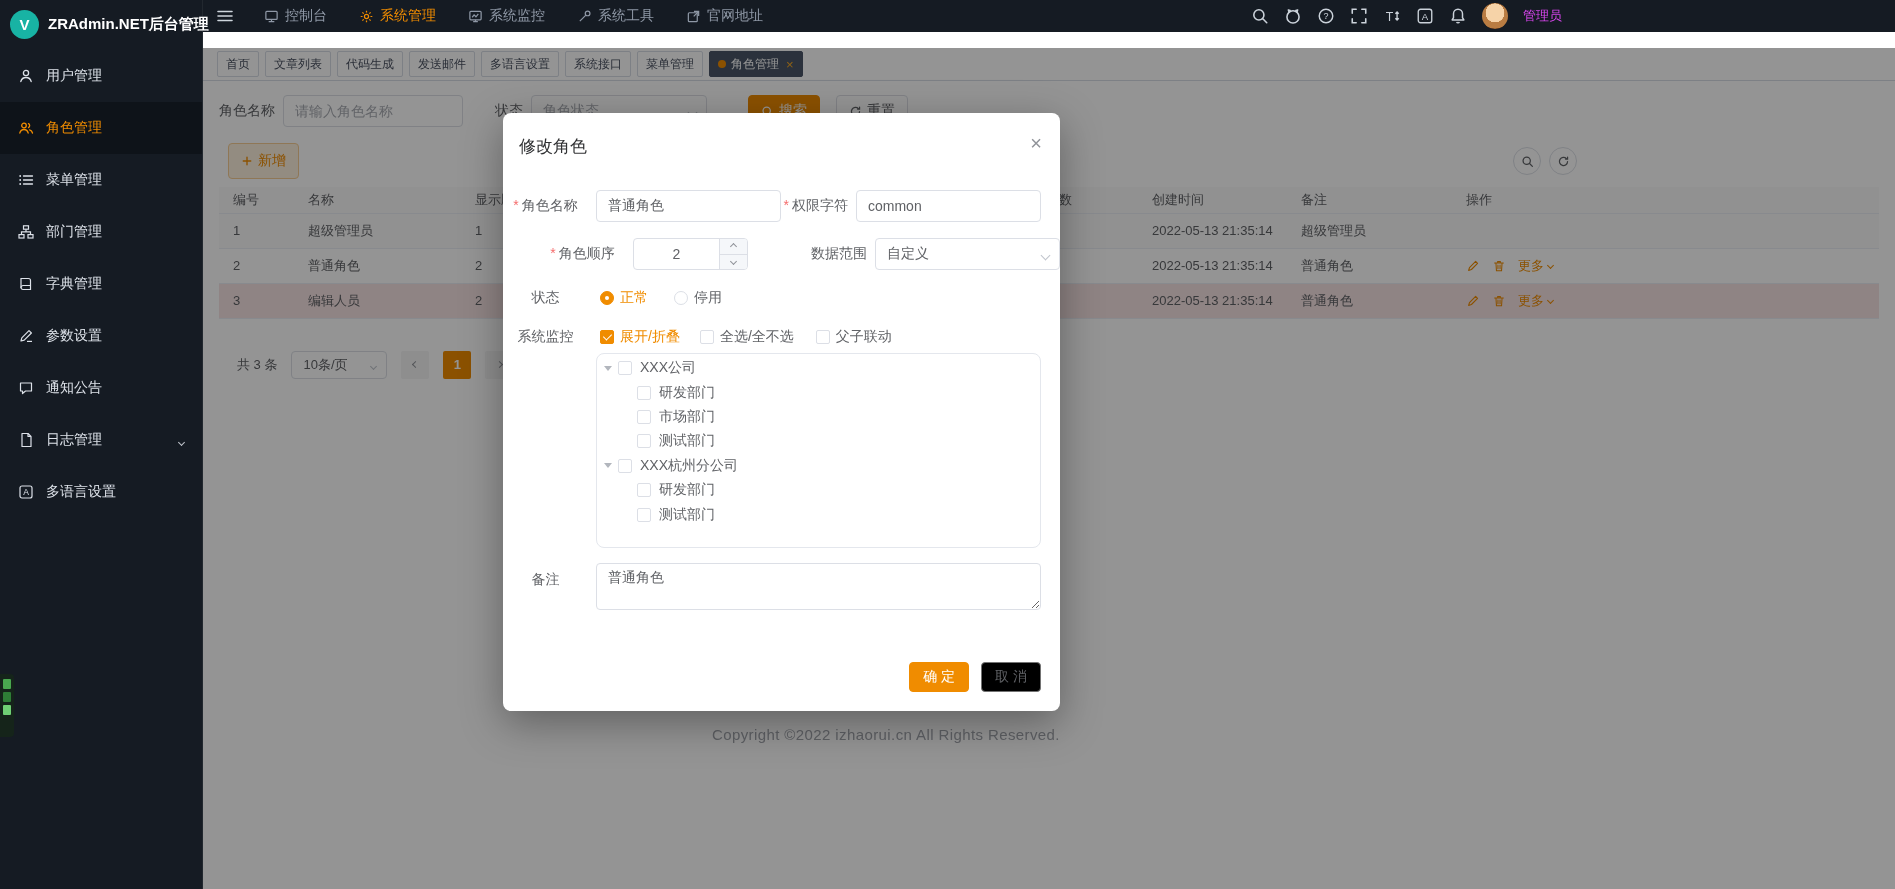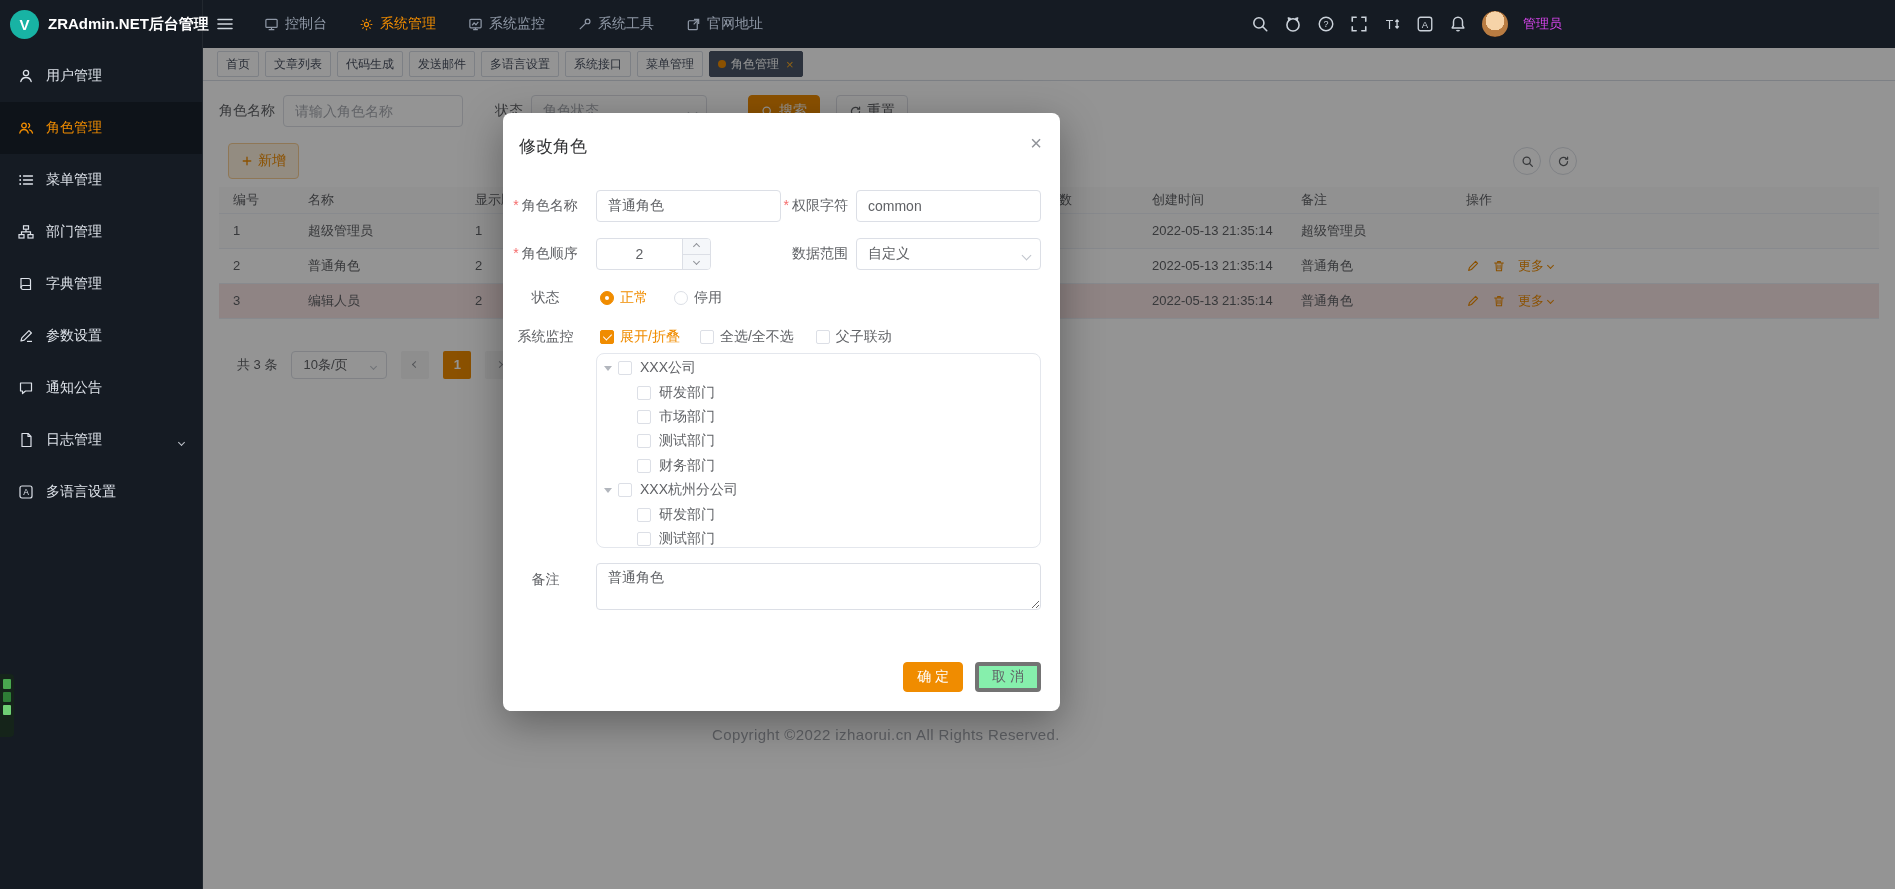--- a/index.html
+++ b/index.html
@@ -20,21 +20,21 @@
         font-weight:bold; font-size:15px; display:flex; align-items:center; justify-content:center; flex:none;}
   .app-title { color:#fff; font-size:15px; font-weight:bold; white-space:nowrap; }
   .menu { margin-top:2px; }
   .mi { height:52px; display:flex; align-items:center; gap:12px; padding:0 18px;
         color:#dde2e9; font-size:14px; cursor:pointer; }
   .mi .ic { width:16px; height:16px; flex:none; }
   .mi.active { color:var(--accent); background:#0e1319; }
   .mi .chv-wrap { margin-left:auto; }
 
   
-  .hdr { position:absolute; left:203px; top:0; right:0; height:48px; background:#151b23;
+  .hdr { position:absolute; left:203px; top:0; right:0; height:32px; background:#151b23;
          display:flex; align-items:center; z-index:30; color:#8f98a6; }
   .burger { margin:0 14px 0 13px; cursor:pointer; }
   .nav { display:flex; gap:32px; margin-left:16px; }
   .nav-item { display:flex; align-items:center; gap:6px; font-size:14px; cursor:pointer; color:#8f98a6; }
   .nav-item.active { color:var(--accent); }
   .hdr-right { position:absolute; right:333px; display:flex; align-items:center; gap:15px; }
   .hic { color:#cbd2da; cursor:pointer; }
   .avatar { width:26px; height:26px; border-radius:50%; flex:none; cursor:pointer;
             background:radial-gradient(circle at 50% 38%, #f6d3a8 0 45%, #b97c42 46% 75%, #7c4a22 76%); }
   .uname { color:#d946ef; font-size:13px; cursor:pointer; }
@@ -96,21 +96,21 @@
 
   
   .overlay { position:absolute; left:203px; top:48px; right:0; bottom:0; background:rgba(0,0,0,.42); z-index:40; }
   .dlg { position:absolute; left:503px; top:113px; width:557px; height:598px; background:#fff;
          border-radius:8px; box-shadow:0 12px 42px rgba(0,0,0,.35); z-index:50; }
   .dlg-hd { height:58px; padding:22px 16px 0; position:relative; }
   .dlg-title { font-size:17px; color:#303133; }
   .dlg-close { position:absolute; right:18px; top:20px; font-size:20px; color:#909399; cursor:pointer; line-height:1; }
   .dlg-form { margin-top:19px; }
   .frow { display:flex; align-items:center; }
-  .mb16 { margin-bottom:16px; } .mb13 { margin-bottom:13px; } .mb11 { margin-bottom:11px; }
+  .mb16 { margin-bottom:16px; } .mb13 { margin-bottom:13px;margin-left:37px; } .mb11 { margin-bottom:11px; }
   .fitem { display:flex; align-items:center; }
   .fitem.c1 { width:278px; }
   .lbl1 { width:93px; padding-right:8px; text-align:center; color:#606266; flex:none; }
   .lbl2 { width:75px; padding-right:8px; text-align:right; color:#606266; flex:none; }
   .req { color:#f56c6c; margin-right:3px; }
   .w185 { width:185px; }
   .inum { width:115px; height:32px; border:1px solid #dcdfe6; border-radius:4px; position:relative; background:#fff; }
   .inum input { width:85px; height:30px; border:none; outline:none; text-align:center; font-size:14px;
                 color:#606266; background:transparent; font-family:inherit; }
   .spin { position:absolute; right:0; top:0; width:28px; height:30px; border-left:1px solid #dcdfe6;
@@ -142,21 +142,21 @@
   .tcaret.none { border:none; width:9px; height:1px; }
   .tnode .cbx { margin-right:8px; }
   .tlabel { color:#606266; }
 
   .ta { width:445px; height:47px; border:1px solid #dcdfe6; border-radius:4px; padding:5px 11px;
         font-size:14px; color:#606266; font-family:inherit; resize:vertical; outline:none; }
   .dlg-footer { position:absolute; right:19px; bottom:19px; display:flex; gap:12px; }
   .dbtn { height:30px; border-radius:4px; font-size:14px; padding:0 13px; cursor:pointer;
           font-family:inherit; display:flex; align-items:center; }
   .dbtn.confirm { background:var(--accent); border:1px solid var(--accent); color:#fff; }
-  .dbtn.cancel { background:#86efac; border:4px solid #737373; color:#606266; }
+  .dbtn.cancel { background:#000000; border:1px solid #737373; color:#606266; }
 
   
   .chv { display:inline-block; width:7px; height:7px; border-right:1.5px solid #c0c4cc;
          border-bottom:1.5px solid #c0c4cc; transform:rotate(45deg); }
   .chv.sm { width:5px; height:5px; }
   .chv.up { transform:rotate(-135deg); }
   .chv.left { transform:rotate(135deg); }
   .chv.right { transform:rotate(-45deg); }
   .chv.gray { border-color:#909399; }
   .chv.acc { border-color:var(--accent); }
@@ -613,25 +613,20 @@
       <div class="tnode lvl1">
         <i class="tcaret none"></i>
         <span class="cbx"></span>
         <span class="tlabel">市场部门</span>
       </div>
       <div class="tnode lvl1">
         <i class="tcaret none"></i>
         <span class="cbx"></span>
         <span class="tlabel">测试部门</span>
       </div>
-      <div class="tnode lvl1">
-        <i class="tcaret none"></i>
-        <span class="cbx"></span>
-        <span class="tlabel">财务部门</span>
-      </div>
       <div class="tnode lvl0">
         <i class="tcaret"></i>
         <span class="cbx"></span>
         <span class="tlabel">XXX杭州分公司</span>
       </div>
       <div class="tnode lvl1">
         <i class="tcaret none"></i>
         <span class="cbx"></span>
         <span class="tlabel">研发部门</span>
       </div>

